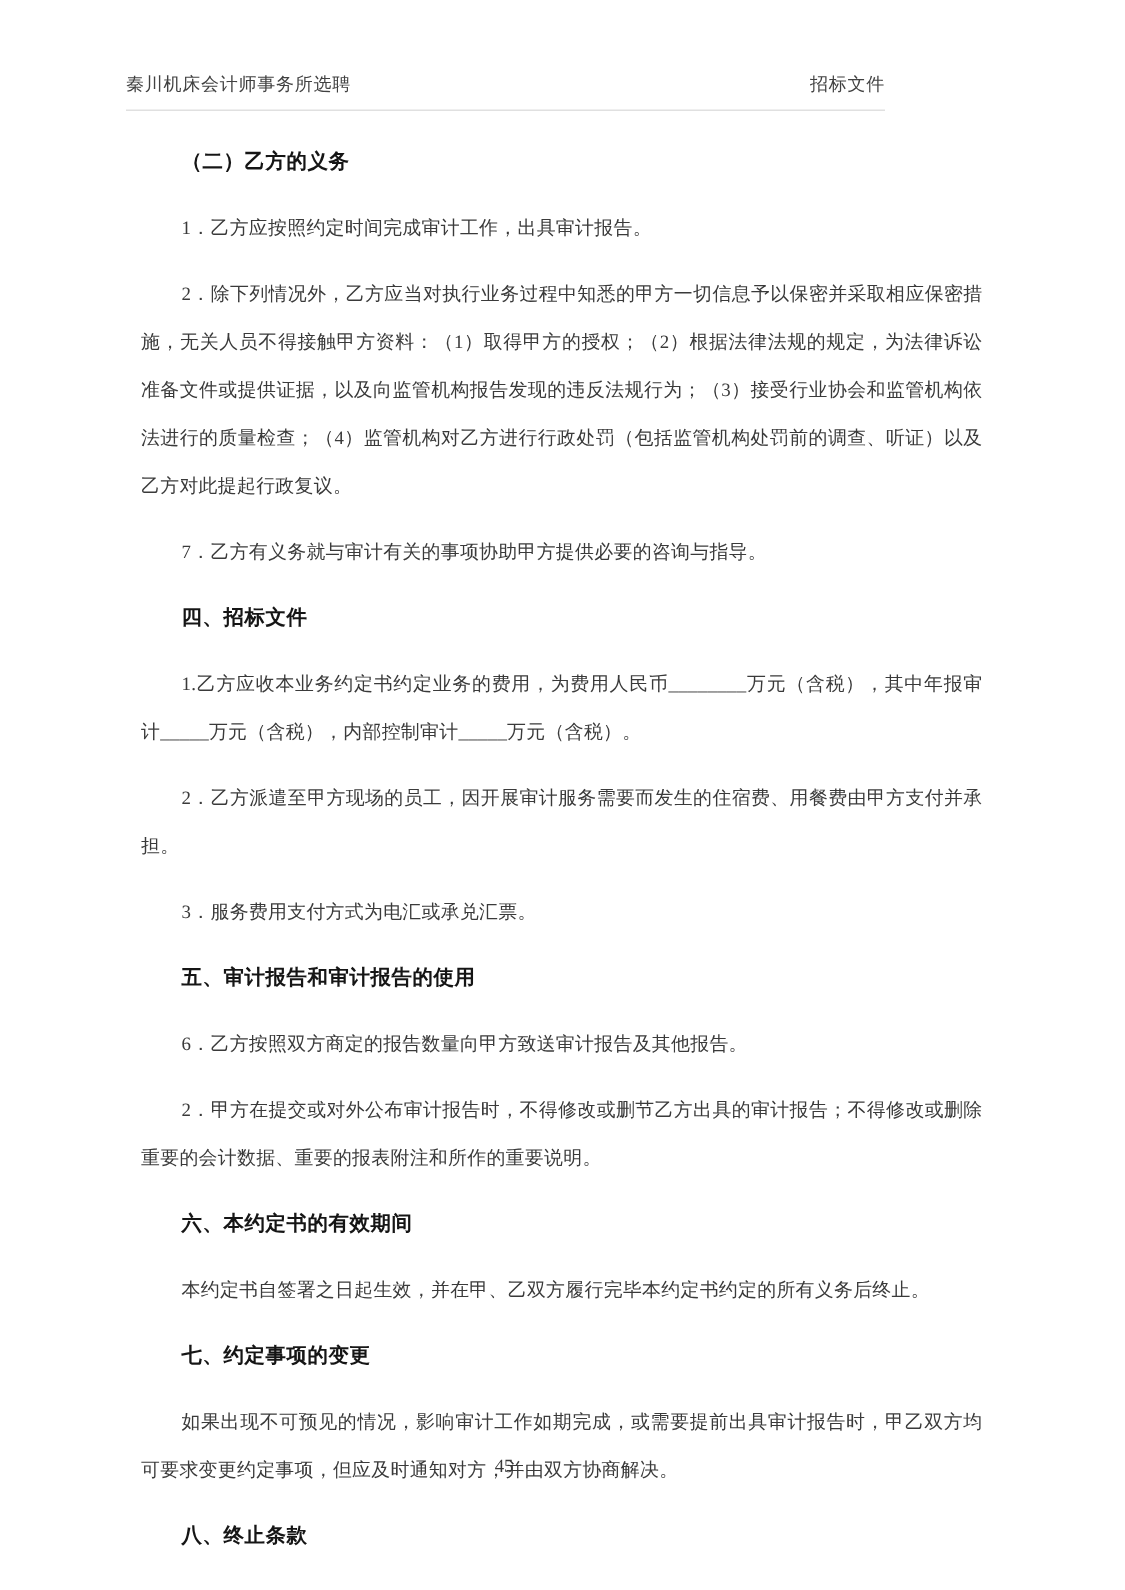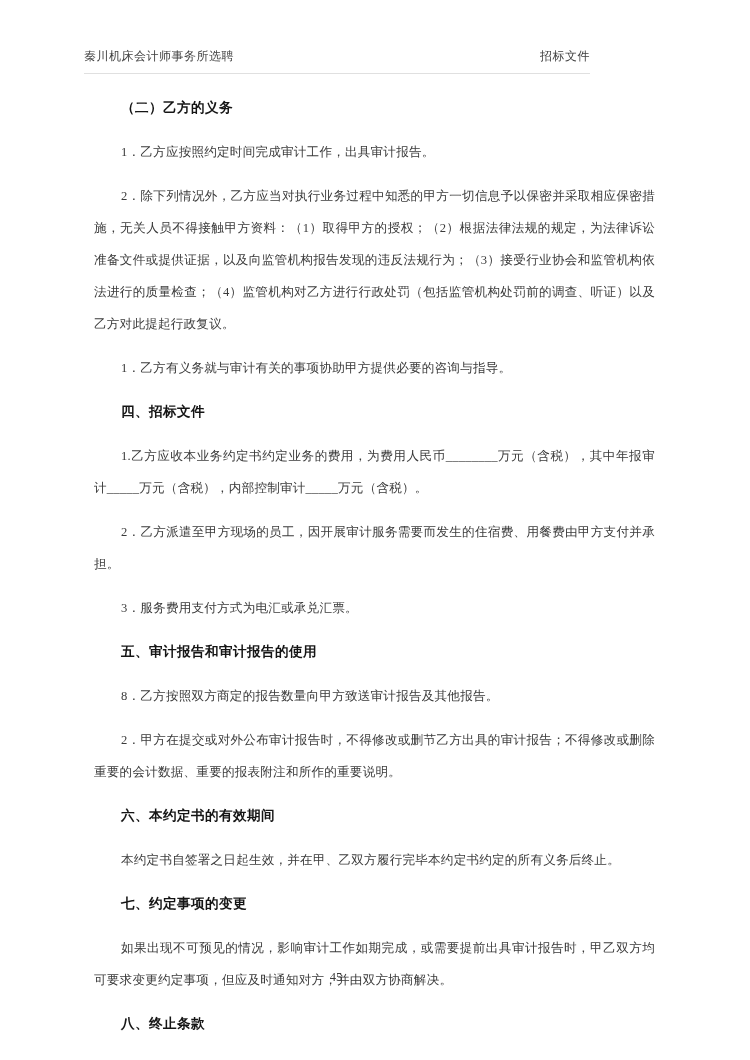--- a/index.html
+++ b/index.html
@@ -76,27 +76,27 @@
   <div class="page-header">
     <span>秦川机床会计师事务所选聘</span>
     <span>招标文件</span>
   </div>
 
   <main class="doc-body">
 
   <h2>（二）乙方的义务</h2>
       <p>1．乙方应按照约定时间完成审计工作，出具审计报告。</p>
       <p>2．除下列情况外，乙方应当对执行业务过程中知悉的甲方一切信息予以保密并采取相应保密措施，无关人员不得接触甲方资料：（1）取得甲方的授权；（2）根据法律法规的规定，为法律诉讼准备文件或提供证据，以及向监管机构报告发现的违反法规行为；（3）接受行业协会和监管机构依法进行的质量检查；（4）监管机构对乙方进行行政处罚（包括监管机构处罚前的调查、听证）以及乙方对此提起行政复议。</p>
-      <p>1．乙方有义务就与审计有关的事项协助甲方提供必要的咨询与指导。</p>
+      <p>7．乙方有义务就与审计有关的事项协助甲方提供必要的咨询与指导。</p>
       <h2>四、招标文件</h2>
       <p>1.乙方应收本业务约定书约定业务的费用，为费用人民币________万元（含税），其中年报审计_____万元（含税），内部控制审计_____万元（含税）。</p>
       <p>2．乙方派遣至甲方现场的员工，因开展审计服务需要而发生的住宿费、用餐费由甲方支付并承担。</p>
       <p>3．服务费用支付方式为电汇或承兑汇票。</p>
       <h2>五、审计报告和审计报告的使用</h2>
-      <p>8．乙方按照双方商定的报告数量向甲方致送审计报告及其他报告。</p>
+      <p>6．乙方按照双方商定的报告数量向甲方致送审计报告及其他报告。</p>
       <p>2．甲方在提交或对外公布审计报告时，不得修改或删节乙方出具的审计报告；不得修改或删除重要的会计数据、重要的报表附注和所作的重要说明。</p>
       <h2>六、本约定书的有效期间</h2>
       <p>本约定书自签署之日起生效，并在甲、乙双方履行完毕本约定书约定的所有义务后终止。</p>
       <h2>七、约定事项的变更</h2>
       <p>如果出现不可预见的情况，影响审计工作如期完成，或需要提前出具审计报告时，甲乙双方均可要求变更约定事项，但应及时通知对方，并由双方协商解决。</p>
       <h2>八、终止条款</h2>
     </main>
 
   <div class="page-footer">
     <span>45</span>

